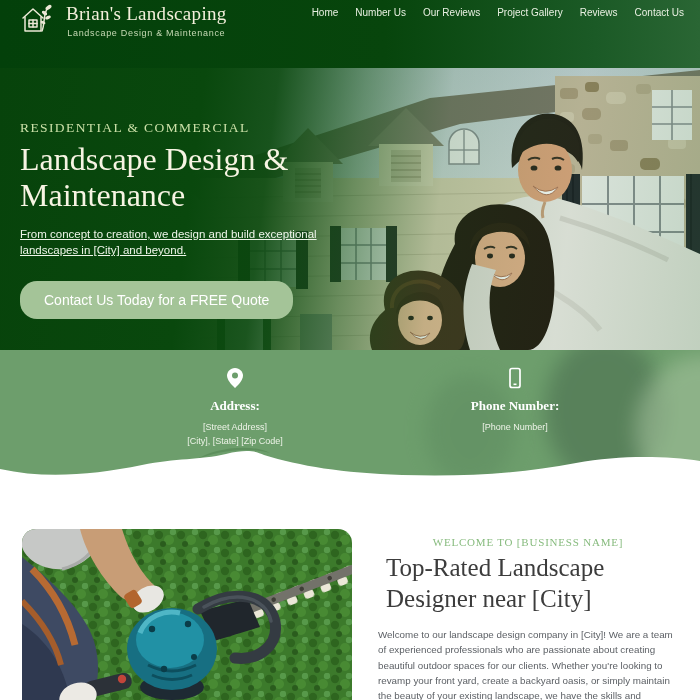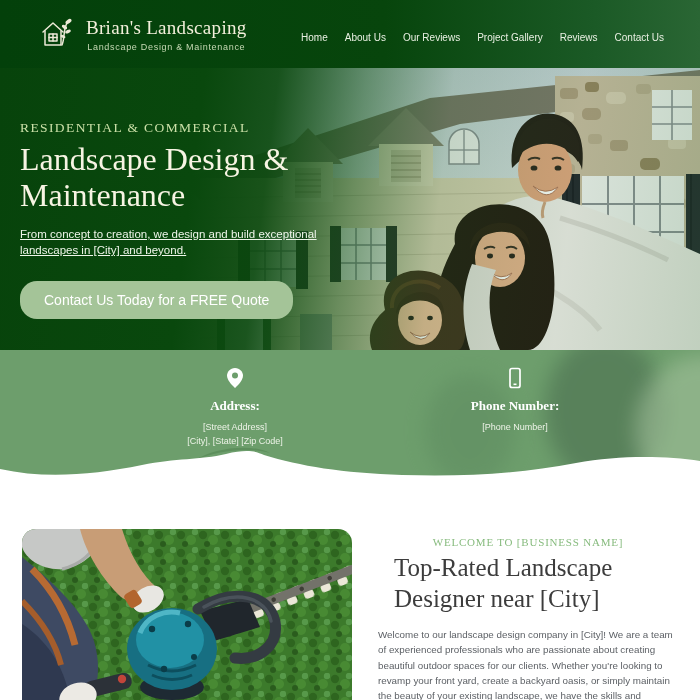--- a/index.html
+++ b/index.html
@@ -1,20 +1,20 @@
 <!DOCTYPE html>
 <html><head>
 <meta charset="utf-8">
 <style>
   * { margin:0; padding:0; box-sizing:border-box; }
   html,body { width:700px; height:700px; overflow:hidden; background:#fff;
     font-family:"Liberation Sans", sans-serif; }
 
   
-  .header { height:68px; display:flex; align-items:center; padding:0 36px;
+  .header { height:68px; display:flex; align-items:flex-start; padding:0 16px;
     background:linear-gradient(90deg,#03400a 0%,#07450c 55%,#1b5a26 85%,#2a6634 100%); }
   .brand { display:flex; align-items:center; gap:10px; }
   .brand-name { font-family:"Liberation Serif", serif; font-size:19px; color:#f3efdb; letter-spacing:.3px; }
   .brand-tagline { font-size:9px; color:#c6d9b4; letter-spacing:.7px; text-align:center; margin-top:3px; }
   .nav { margin-left:auto; display:flex; gap:17px; font-size:10px; color:#e9f0e2;margin-top:7px; }
   .nav-item { cursor:pointer; white-space:nowrap; }
 
   
   .hero { position:relative; height:282px; background:#14532d; overflow:hidden; }
   .hero-scene { position:absolute; inset:0; }
@@ -46,21 +46,21 @@
 
   
   .main { display:flex; gap:26px; padding:0 22px; align-items:flex-start; }
   .photo-card { width:330px; min-width:330px; height:190px; border-radius:14px;
     overflow:hidden; margin-top:33px; }
   .photo-card svg { display:block; }
   .welcome-col { margin-top:40px; width:300px; }
   .welcome-eyebrow { font-family:"Liberation Serif", serif; font-size:11px; letter-spacing:.8px;
     color:#87bb7e;text-align:center; }
   .welcome-title { font-family:"Liberation Serif", serif; font-size:25px; font-weight:400;
-    color:#3c3c3c; line-height:1.22; margin:5px 16px 13px; }
+    color:#3c3c3c; line-height:1.22; margin:5px 8px 13px; }
   .welcome-body { font-size:9.8px; color:#5d6166; line-height:1.56; }
 </style>
 </head>
 <body>
 
 <div class="header">
   <div class="brand">
     <svg width="40" height="40" viewBox="0 0 40 40">
       <g fill="none" stroke="#ece8d6" stroke-width="1.5" stroke-linecap="round" stroke-linejoin="round">
         <path d="M7,18 L17,9 L27,18"></path>
@@ -76,21 +76,21 @@
         <ellipse cx="27" cy="22.5" rx="2.6" ry="1.5" transform="rotate(205 27 22.5)"></ellipse>
       </g>
     </svg>
     <div>
       <div class="brand-name">Brian's Landscaping</div>
       <div class="brand-tagline">Landscape Design &amp; Maintenance</div>
     </div>
   </div>
   <div class="nav">
     <span class="nav-item">Home</span>
-    <span class="nav-item">About Us</span>
+    <span class="nav-item">Number Us</span>
     <span class="nav-item">Our Reviews</span>
     <span class="nav-item">Project Gallery</span>
     <span class="nav-item">Reviews</span>
     <span class="nav-item">Contact Us</span>
   </div>
 </div>
 
 <div class="hero">
   <svg class="hero-scene" viewBox="0 0 700 282" preserveAspectRatio="none">
     <defs>

